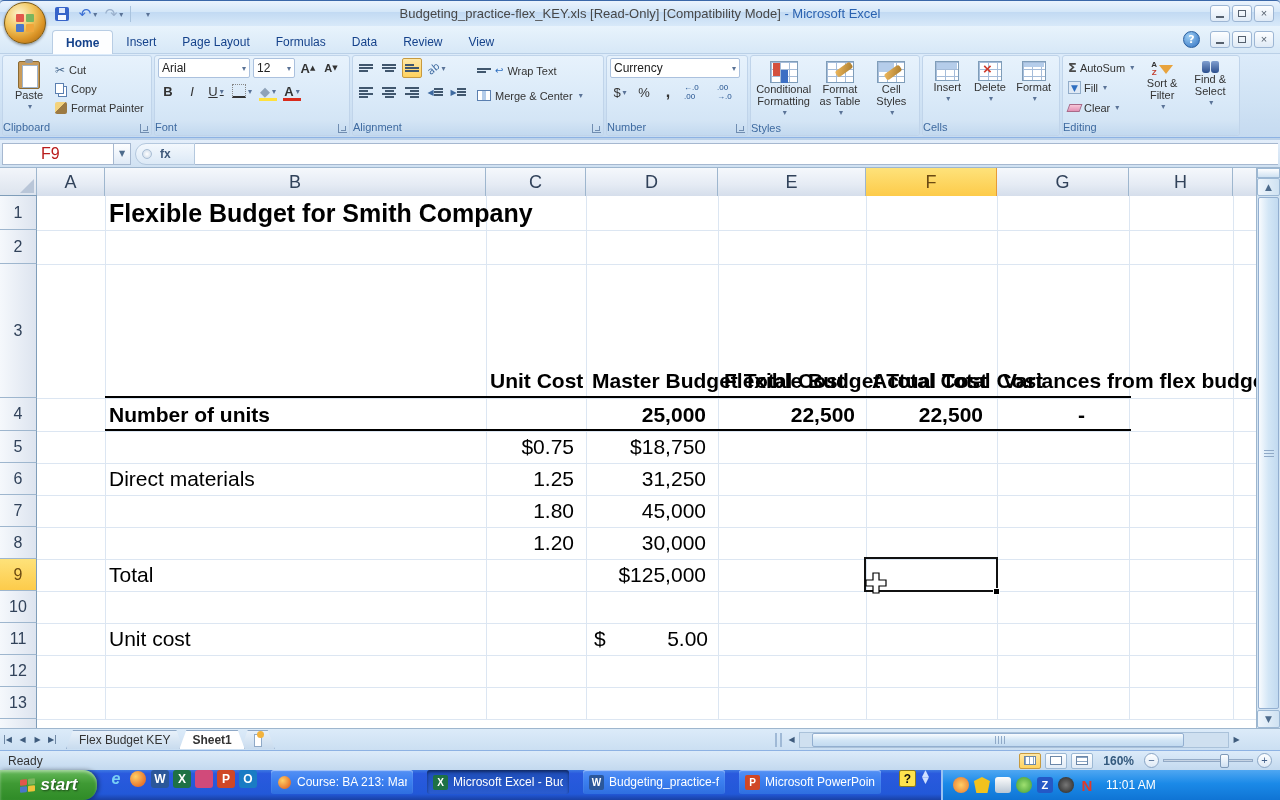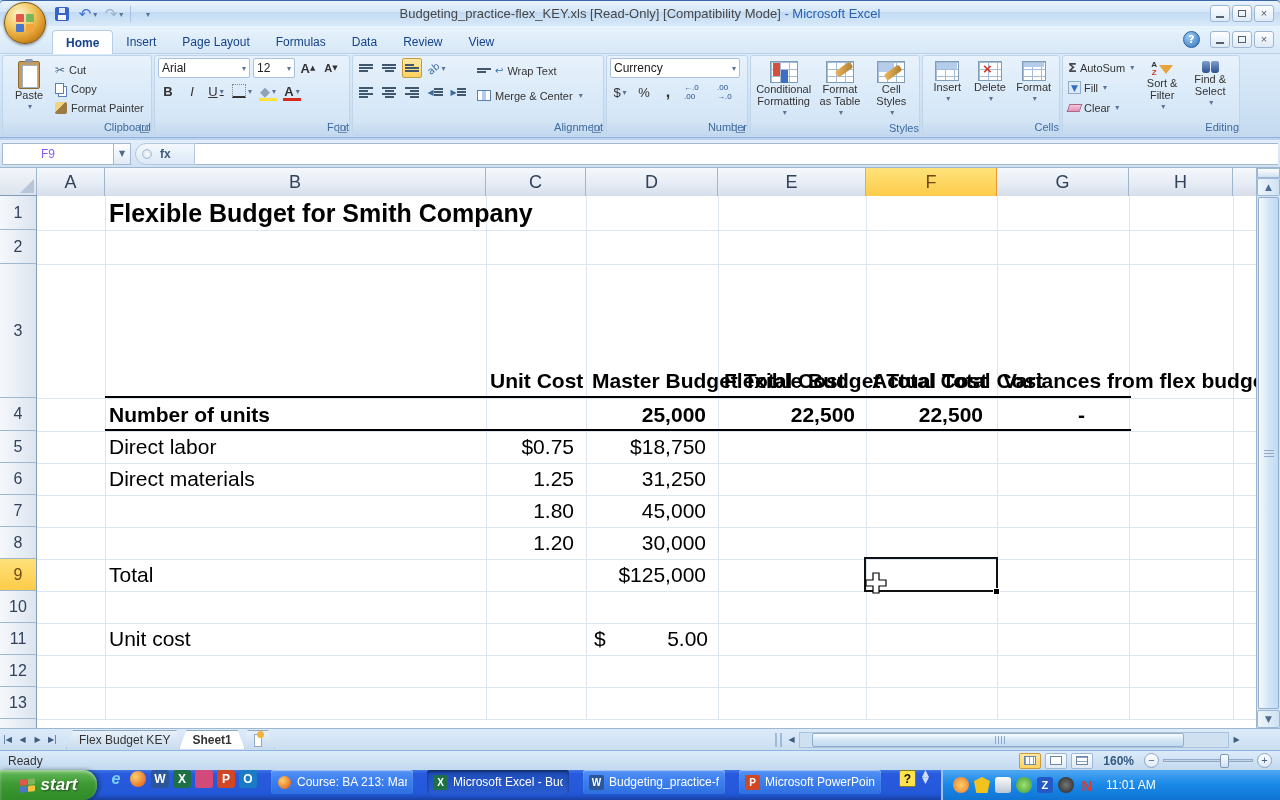--- a/index.html
+++ b/index.html
@@ -49,21 +49,21 @@
   .helpbtn { width:17px; height:17px; border-radius:50%; margin-right:8px;
     background:radial-gradient(circle at 35% 30%, #9fd0f5, #2f6fc0); color:#fff; font-size:11px; font-weight:bold;
     display:flex; align-items:center; justify-content:center; border:1px solid #2a5f9e; }
 
   
   #ribbon { left:0; top:54px; width:1280px; height:84px; background:linear-gradient(#dcebfa,#cfe2f4 60%,#c5daf0);
     border-bottom:1px solid #8db2e3; display:flex; padding:1px 2px 0 2px; }
   .group { height:81px; margin-right:2px; border:1px solid #c0d4ea; border-radius:3px;
     background:linear-gradient(#e7f2fc,#d9e9f8 58%,#cfe2f4); display:flex; flex-direction:column; position:relative; }
   .gbody { flex:1; display:flex; padding:2px 3px; }
-  .glabel { height:15px; font-size:11px; color:#3e6aa0; text-align:right; line-height:14px;
+  .glabel { height:15px; font-size:11px; color:#3e6aa0; text-align:left; line-height:14px;
     background:linear-gradient(#d4e5f5,#c3d9ef); border-radius:0 0 3px 3px; position:relative; }
   .launcher { position:absolute; right:2px; bottom:2px; width:9px; height:9px;
     border-left:1px solid #708db1; border-bottom:1px solid #708db1; }
   .launcher::after { content:""; position:absolute; right:1px; bottom:1px; width:4px; height:4px;
     border-right:1px solid #708db1; border-bottom:1px solid #708db1; }
   .bigbtn { width:46px; display:flex; flex-direction:column; align-items:center; justify-content:flex-start;
     font-size:11px; color:#333; text-align:center; padding-top:3px; border-radius:3px; line-height:12px; }
   .ml { white-space:pre-line; }
   .sbtn { height:19px; display:flex; align-items:center; gap:4px; font-size:11px; color:#333; padding:0 3px; border-radius:2px; }
   .scissors { color:#44668c; font-size:12px; }
@@ -97,21 +97,21 @@
   .i-filldn { width:13px; height:13px; background:#dfe9f5; border:1px solid #91acc9; color:#2f6fc0; font-size:9px; display:flex; align-items:center; justify-content:center; }
   .i-eraser { width:13px; height:8px; background:linear-gradient(#f7c7d8,#e390b4); border:1px solid #a96a89; transform:skewX(-20deg); }
   .i-az { display:flex; flex-direction:column; font-size:8px; font-weight:bold; line-height:8px; }
   .i-az .a{color:#333}.i-az .z{color:#c23b2a}
   .i-funnel { width:0; height:0; border-left:7px solid transparent; border-right:7px solid transparent; border-top:9px solid #e8a33d; }
   .i-binoc { display:flex; gap:1px; }
   .i-binoc i { width:8px; height:12px; background:linear-gradient(#7f9fd0,#2c4f8e); border-radius:2px 2px 3px 3px; display:block; }
 
   
   #fbar { left:0; top:140px; width:1280px; height:28px; background:linear-gradient(#e3eefa,#d0e1f2); border-bottom:1px solid #9eb6ce; display:flex; align-items:center; }
-  #namebox { width:112px; height:22px; background:#fff; border:1px solid #a6b8d0; margin-left:2px; font-size:12px; color:#8b5cf6; display:flex; align-items:center; padding-left:38px; }
+  #namebox { width:112px; height:22px; background:#fff; border:1px solid #a6b8d0; margin-left:2px; font-size:16px; color:#b91c1c; display:flex; align-items:center; padding-left:38px; }
   #namedd { width:17px; height:22px; border:1px solid #a6b8d0; border-left:none; background:linear-gradient(#fdfeff,#dfeaf6); display:flex; align-items:center; justify-content:center; }
   #fxpill { width:60px; height:22px; margin-left:4px; border-radius:11px 0 0 11px; background:linear-gradient(#f3f8fd,#dce9f6); border:1px solid #b4c8de; display:flex; align-items:center; gap:8px; padding-left:6px; }
   .fxdot { width:10px; height:10px; border-radius:50%; background:radial-gradient(#fff,#c7d6e6); border:1px solid #a9bed5; }
   .fx { font-size:12px; color:#3f597a; font-weight:bold; }
   #finput { flex:1; height:22px; background:#fff; border-top:1px solid #a6b8d0; border-bottom:1px solid #a6b8d0; margin-right:2px; }
 
   
   #sheet { left:0; top:168px; width:1256px; height:560px; background:#fff; }
   #colheads { left:0; top:0; width:1256px; height:28px; display:flex; border-bottom:1px solid #7f9db9; }
   .ch { height:28px; border-right:1px solid #9eb6ce; background:linear-gradient(#f5f8fc,#e5ebf4 60%,#d5deeb);
@@ -628,21 +628,20 @@
     <div class="cell hdr3 ml" style="left:1003px;top:68px;width:126px;height:134px">Variances
 from flex
 budget</div>
     <div class="hline" style="left:105px;top:200px;width:1026px;height:2px"></div>
     <div class="cell b" style="left:109px;top:202px;width:377px;height:33px">Number of units</div>
     <div class="cell b right" style="left:586px;top:202px;width:120px;height:33px">25,000</div>
     <div class="cell b right" style="left:718px;top:202px;width:137px;height:33px">22,500</div>
     <div class="cell b right" style="left:866px;top:202px;width:117px;height:33px">22,500</div>
     <div class="cell b right" style="left:997px;top:202px;width:88px;height:33px">-</div>
     <div class="hline" style="left:105px;top:233px;width:1026px;height:2px"></div>
-    <div class="cell" style="left:109px;top:235px;width:377px;height:32px">Direct labor</div>
     <div class="cell right" style="left:486px;top:235px;width:88px;height:32px">$0.75</div>
     <div class="cell right" style="left:586px;top:235px;width:120px;height:32px">$18,750</div>
     <div class="cell" style="left:109px;top:267px;width:377px;height:32px">Direct materials</div>
     <div class="cell right" style="left:486px;top:267px;width:88px;height:32px">1.25</div>
     <div class="cell right" style="left:586px;top:267px;width:120px;height:32px">31,250</div>
     <div class="cell right" style="left:486px;top:299px;width:88px;height:32px">1.80</div>
     <div class="cell right" style="left:586px;top:299px;width:120px;height:32px">45,000</div>
     <div class="cell right" style="left:486px;top:331px;width:88px;height:32px">1.20</div>
     <div class="cell right" style="left:586px;top:331px;width:120px;height:32px">30,000</div>
     <div class="cell" style="left:109px;top:363px;width:377px;height:32px">Total</div>

